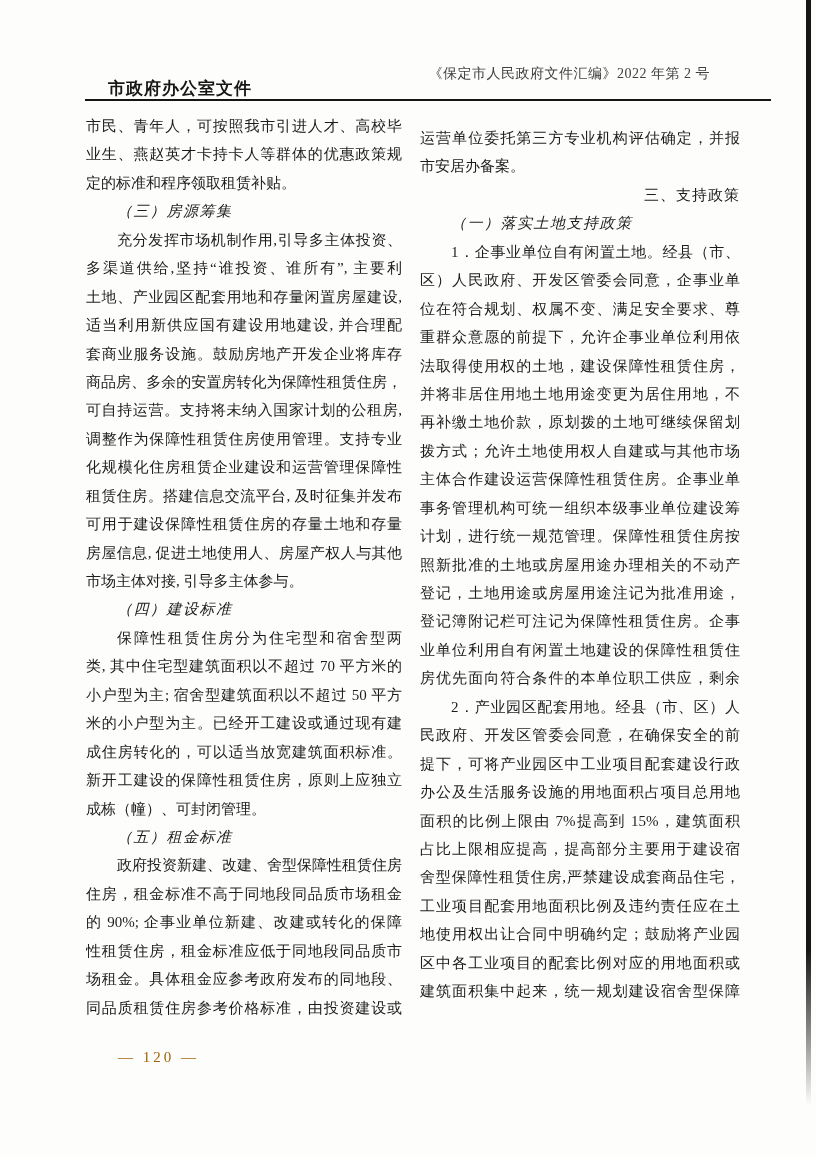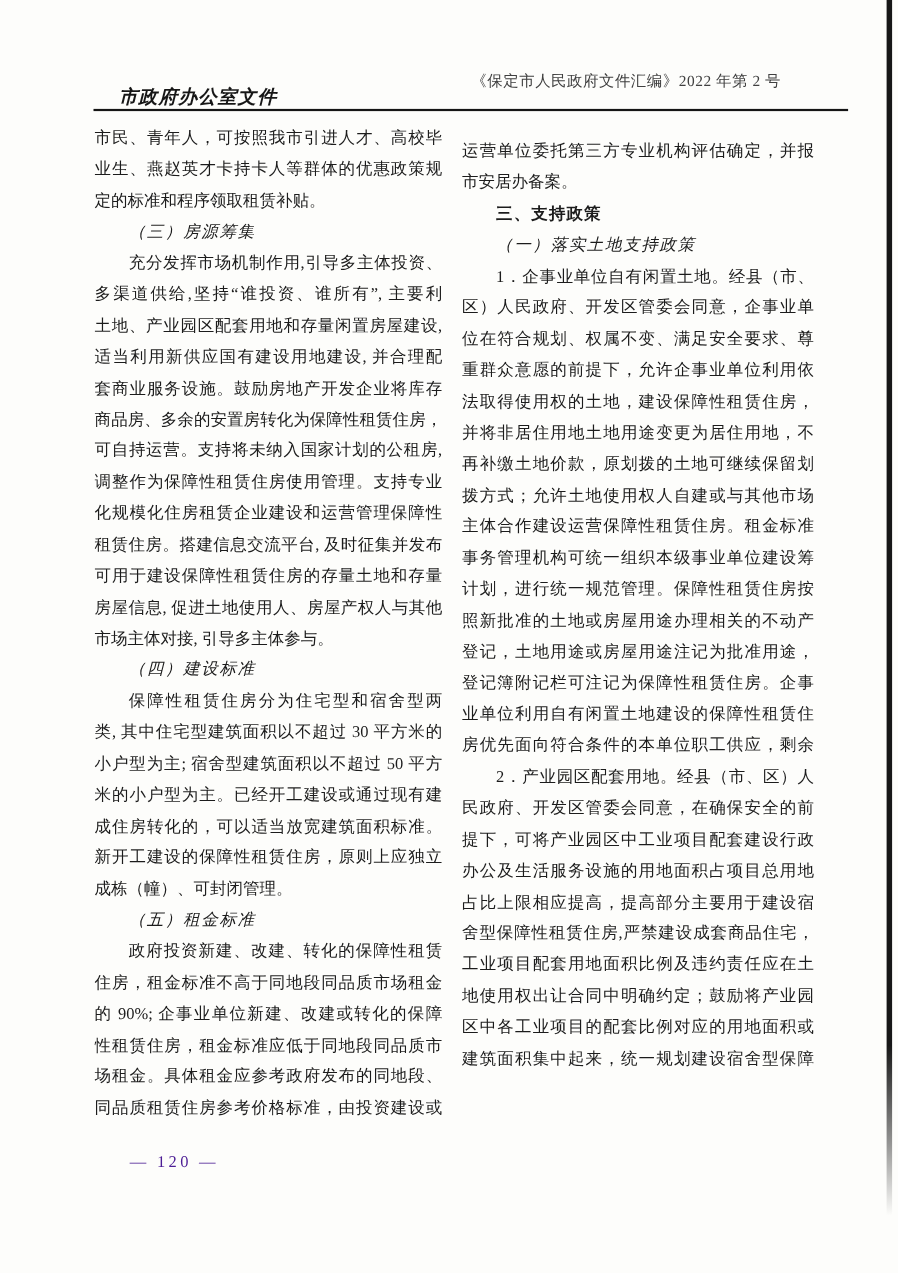--- a/index.html
+++ b/index.html
@@ -8,21 +8,21 @@
     background:#fdfdfb;
     font-family:"Liberation Serif","DejaVu Serif",serif;
     color:#1c1c1c;
     overflow:hidden;
   }
   .page{position:absolute;inset:0;}
   
   .h-left{
     position:absolute;left:108px;top:77px;
     font-family:"Liberation Sans","DejaVu Sans",sans-serif;
-    font-weight:bold;font-size:17px;letter-spacing:1px;color:#161616;font-style:italic;
+    font-weight:bold;font-size:17px;letter-spacing:1px;color:#161616;
   }
   .h-right{
     position:absolute;right:106px;top:65px;
     font-size:14px;letter-spacing:.5px;color:#404040;
   }
   .header-rule{
     position:absolute;left:85px;top:99px;width:686px;height:2px;
     background:#151515;
   }
   
@@ -44,26 +44,26 @@
     text-justify:inter-character;
   }
   .line.indent{text-indent:31px;}
   .line.kai{
     font-style:italic;
     letter-spacing:1.5px;
     font-weight:500;
   }
   .line.bold{
     font-family:"Liberation Sans","DejaVu Sans",sans-serif;
-    font-weight:bold;font-style:normal;letter-spacing:1px;
+    font-weight:normal;font-style:normal;letter-spacing:1px;text-align:right;
   }
   
   .footer{
     position:absolute;left:118px;top:1049px;
-    font-size:15px;letter-spacing:3px;color:#4c1d95;
+    font-size:15px;letter-spacing:3px;color:#a16207;
   }
   
   .scan-band{
     position:absolute;left:806px;top:0;width:5px;height:1105px;
     background:linear-gradient(to bottom,
       #171717 0%, #171717 86%,
       rgba(60,60,60,.55) 94%, rgba(120,120,120,0) 100%);
   }
 </style>
 </head>
@@ -90,60 +90,61 @@
       <div class="line body flush">商品房、多余的安置房转化为保障性租赁住房，</div>
       <div class="line body flush">可自持运营。支持将未纳入国家计划的公租房,</div>
       <div class="line body flush">调整作为保障性租赁住房使用管理。支持专业</div>
       <div class="line body flush">化规模化住房租赁企业建设和运营管理保障性</div>
       <div class="line body flush">租赁住房。搭建信息交流平台, 及时征集并发布</div>
       <div class="line body flush">可用于建设保障性租赁住房的存量土地和存量</div>
       <div class="line body flush">房屋信息, 促进土地使用人、房屋产权人与其他</div>
       <div class="line body">市场主体对接, 引导多主体参与。</div>
       <div class="line kai indent">（四）建设标准</div>
       <div class="line body indent flush">保障性租赁住房分为住宅型和宿舍型两</div>
-      <div class="line body flush">类, 其中住宅型建筑面积以不超过 30 平方米的</div>
+      <div class="line body flush">类, 其中住宅型建筑面积以不超过 70 平方米的</div>
       <div class="line body flush">小户型为主; 宿舍型建筑面积以不超过 50 平方</div>
       <div class="line body flush">米的小户型为主。已经开工建设或通过现有建</div>
       <div class="line body flush">成住房转化的，可以适当放宽建筑面积标准。</div>
       <div class="line body flush">新开工建设的保障性租赁住房，原则上应独立</div>
       <div class="line body">成栋（幢）、可封闭管理。</div>
       <div class="line kai indent">（五）租金标准</div>
-      <div class="line body indent flush">政府投资新建、改建、转化的保障性租赁</div>
+      <div class="line body indent flush">政府投资新建、改建、舍型保障性租赁住房</div>
       <div class="line body flush">住房，租金标准不高于同地段同品质市场租金</div>
       <div class="line body flush">的 90%; 企事业单位新建、改建或转化的保障</div>
       <div class="line body flush">性租赁住房，租金标准应低于同地段同品质市</div>
       <div class="line body flush">场租金。具体租金应参考政府发布的同地段、</div>
       <div class="line body flush">同品质租赁住房参考价格标准，由投资建设或</div>
     </div>
 
   <div class="col col-right" id="col-right">
       <div class="line body flush">运营单位委托第三方专业机构评估确定，并报</div>
       <div class="line body">市安居办备案。</div>
       <div class="line bold indent">三、支持政策</div>
       <div class="line kai indent">（一）落实土地支持政策</div>
       <div class="line body indent flush">1．企事业单位自有闲置土地。经县（市、</div>
       <div class="line body flush">区）人民政府、开发区管委会同意，企事业单</div>
       <div class="line body flush">位在符合规划、权属不变、满足安全要求、尊</div>
       <div class="line body flush">重群众意愿的前提下，允许企事业单位利用依</div>
       <div class="line body flush">法取得使用权的土地，建设保障性租赁住房，</div>
       <div class="line body flush">并将非居住用地土地用途变更为居住用地，不</div>
       <div class="line body flush">再补缴土地价款，原划拨的土地可继续保留划</div>
       <div class="line body flush">拨方式；允许土地使用权人自建或与其他市场</div>
-      <div class="line body flush">主体合作建设运营保障性租赁住房。租金标准</div>
+      <div class="line body flush">主体合作建设运营保障性租赁住房。企事业单</div>
       <div class="line body flush">事务管理机构可统一组织本级事业单位建设筹</div>
       <div class="line body flush">计划，进行统一规范管理。保障性租赁住房按</div>
       <div class="line body flush">照新批准的土地或房屋用途办理相关的不动产</div>
       <div class="line body flush">登记，土地用途或房屋用途注记为批准用途，</div>
       <div class="line body flush">登记簿附记栏可注记为保障性租赁住房。企事</div>
       <div class="line body flush">业单位利用自有闲置土地建设的保障性租赁住</div>
       <div class="line body flush">房优先面向符合条件的本单位职工供应，剩余</div>
       <div class="line body indent flush">2．产业园区配套用地。经县（市、区）人</div>
       <div class="line body flush">民政府、开发区管委会同意，在确保安全的前</div>
       <div class="line body flush">提下，可将产业园区中工业项目配套建设行政</div>
       <div class="line body flush">办公及生活服务设施的用地面积占项目总用地</div>
+      <div class="line body flush">面积的比例上限由 7%提高到 15%，建筑面积</div>
       <div class="line body flush">占比上限相应提高，提高部分主要用于建设宿</div>
       <div class="line body flush">舍型保障性租赁住房,严禁建设成套商品住宅，</div>
       <div class="line body flush">工业项目配套用地面积比例及违约责任应在土</div>
       <div class="line body flush">地使用权出让合同中明确约定；鼓励将产业园</div>
       <div class="line body flush">区中各工业项目的配套比例对应的用地面积或</div>
       <div class="line body flush">建筑面积集中起来，统一规划建设宿舍型保障</div>
     </div>
 
   <div class="footer">— 120 —</div>
 

